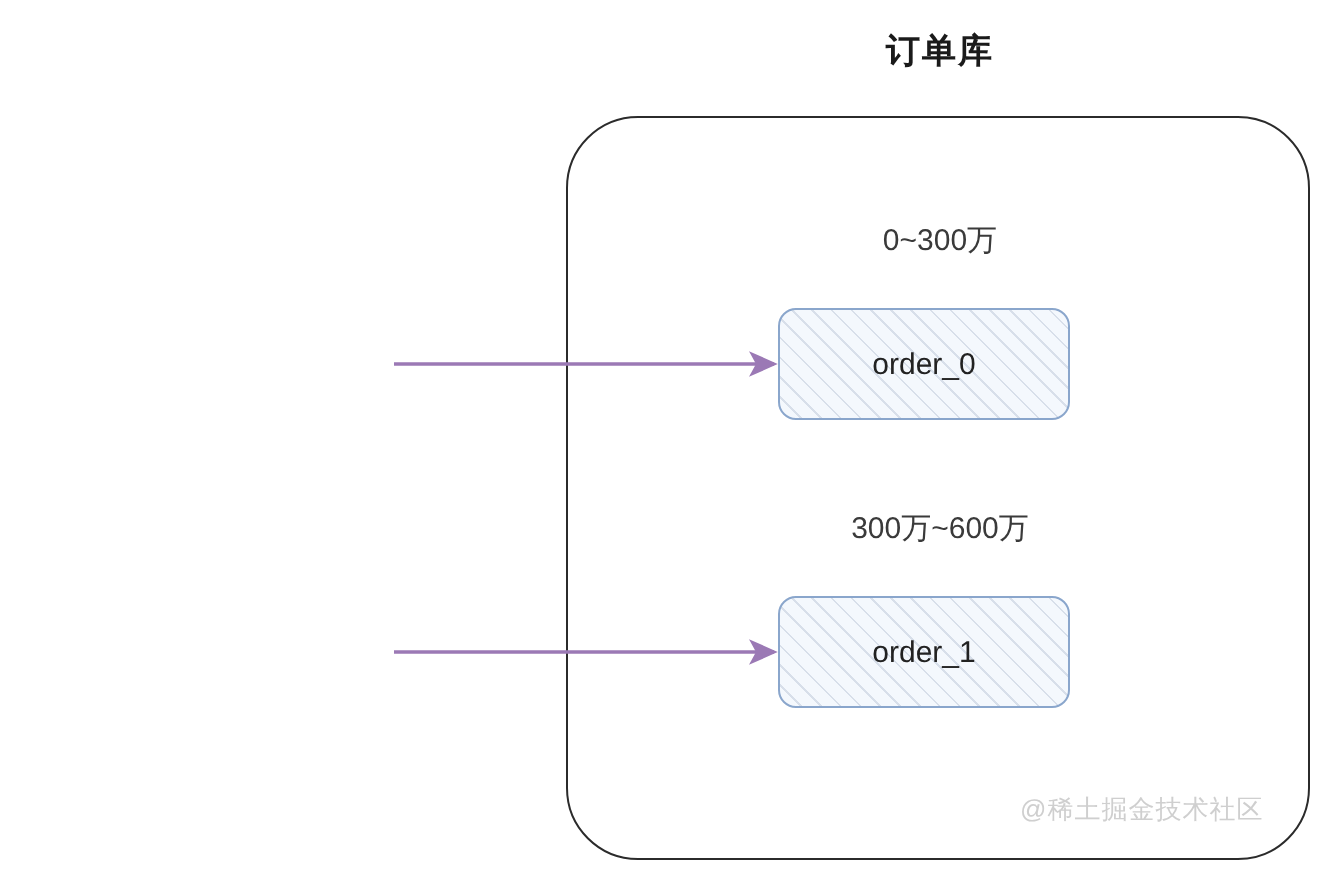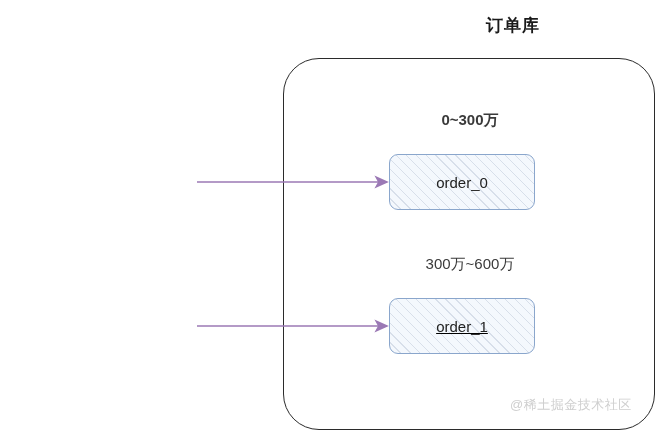--- a/index.html
+++ b/index.html
@@ -17,21 +17,21 @@
     background: #ffffff;
     overflow: hidden;
   }
 
   
   .db-title {
     position: absolute;
     left: 400px;
     top: 14px;
     width: 140px;
-    text-align: right;
+    text-align: center;
     font-size: 17px;
     font-weight: bold;
     color: #1a1a1a;
     letter-spacing: 1px;
   }
 
   
   .db-container {
     position: absolute;
     left: 283px;
@@ -45,21 +45,21 @@
   }
 
   
   .range-label {
     position: absolute;
     width: 170px;
     text-align: center;
     font-size: 15px;
     color: #3a3a3a;
   }
-  .range-label.r0 { left: 385px; top: 111px; font-weight: bold; }
+  .range-label.r0 { left: 385px; top: 111px; }
   .range-label.r1 { left: 385px; top: 255px; }
 
   
   .shard-box {
     position: absolute;
     width: 146px;
     height: 56px;
     border: 1.6px solid #8aa6cc;
     border-radius: 9px;
     box-sizing: border-box;
@@ -68,21 +68,21 @@
         45deg,
         rgba(150,165,190,0.30) 0px,
         rgba(150,165,190,0.30) 0.9px,
         rgba(255,255,255,0) 0.9px,
         rgba(255,255,255,0) 7px);
     display: flex;
     align-items: center;
     justify-content: center;
   }
   .shard-box.b0 { left: 389px; top: 154px; }
-  .shard-box.b1 { left: 389px; top: 298px; text-decoration: underline; }
+  .shard-box.b1 { left: 389px; top: 298px; }
   .shard-label {
     font-size: 15px;
     color: #222222;
     background: transparent;
   }
 
   
   .order-node {
     position: absolute;
     width: 180px;

